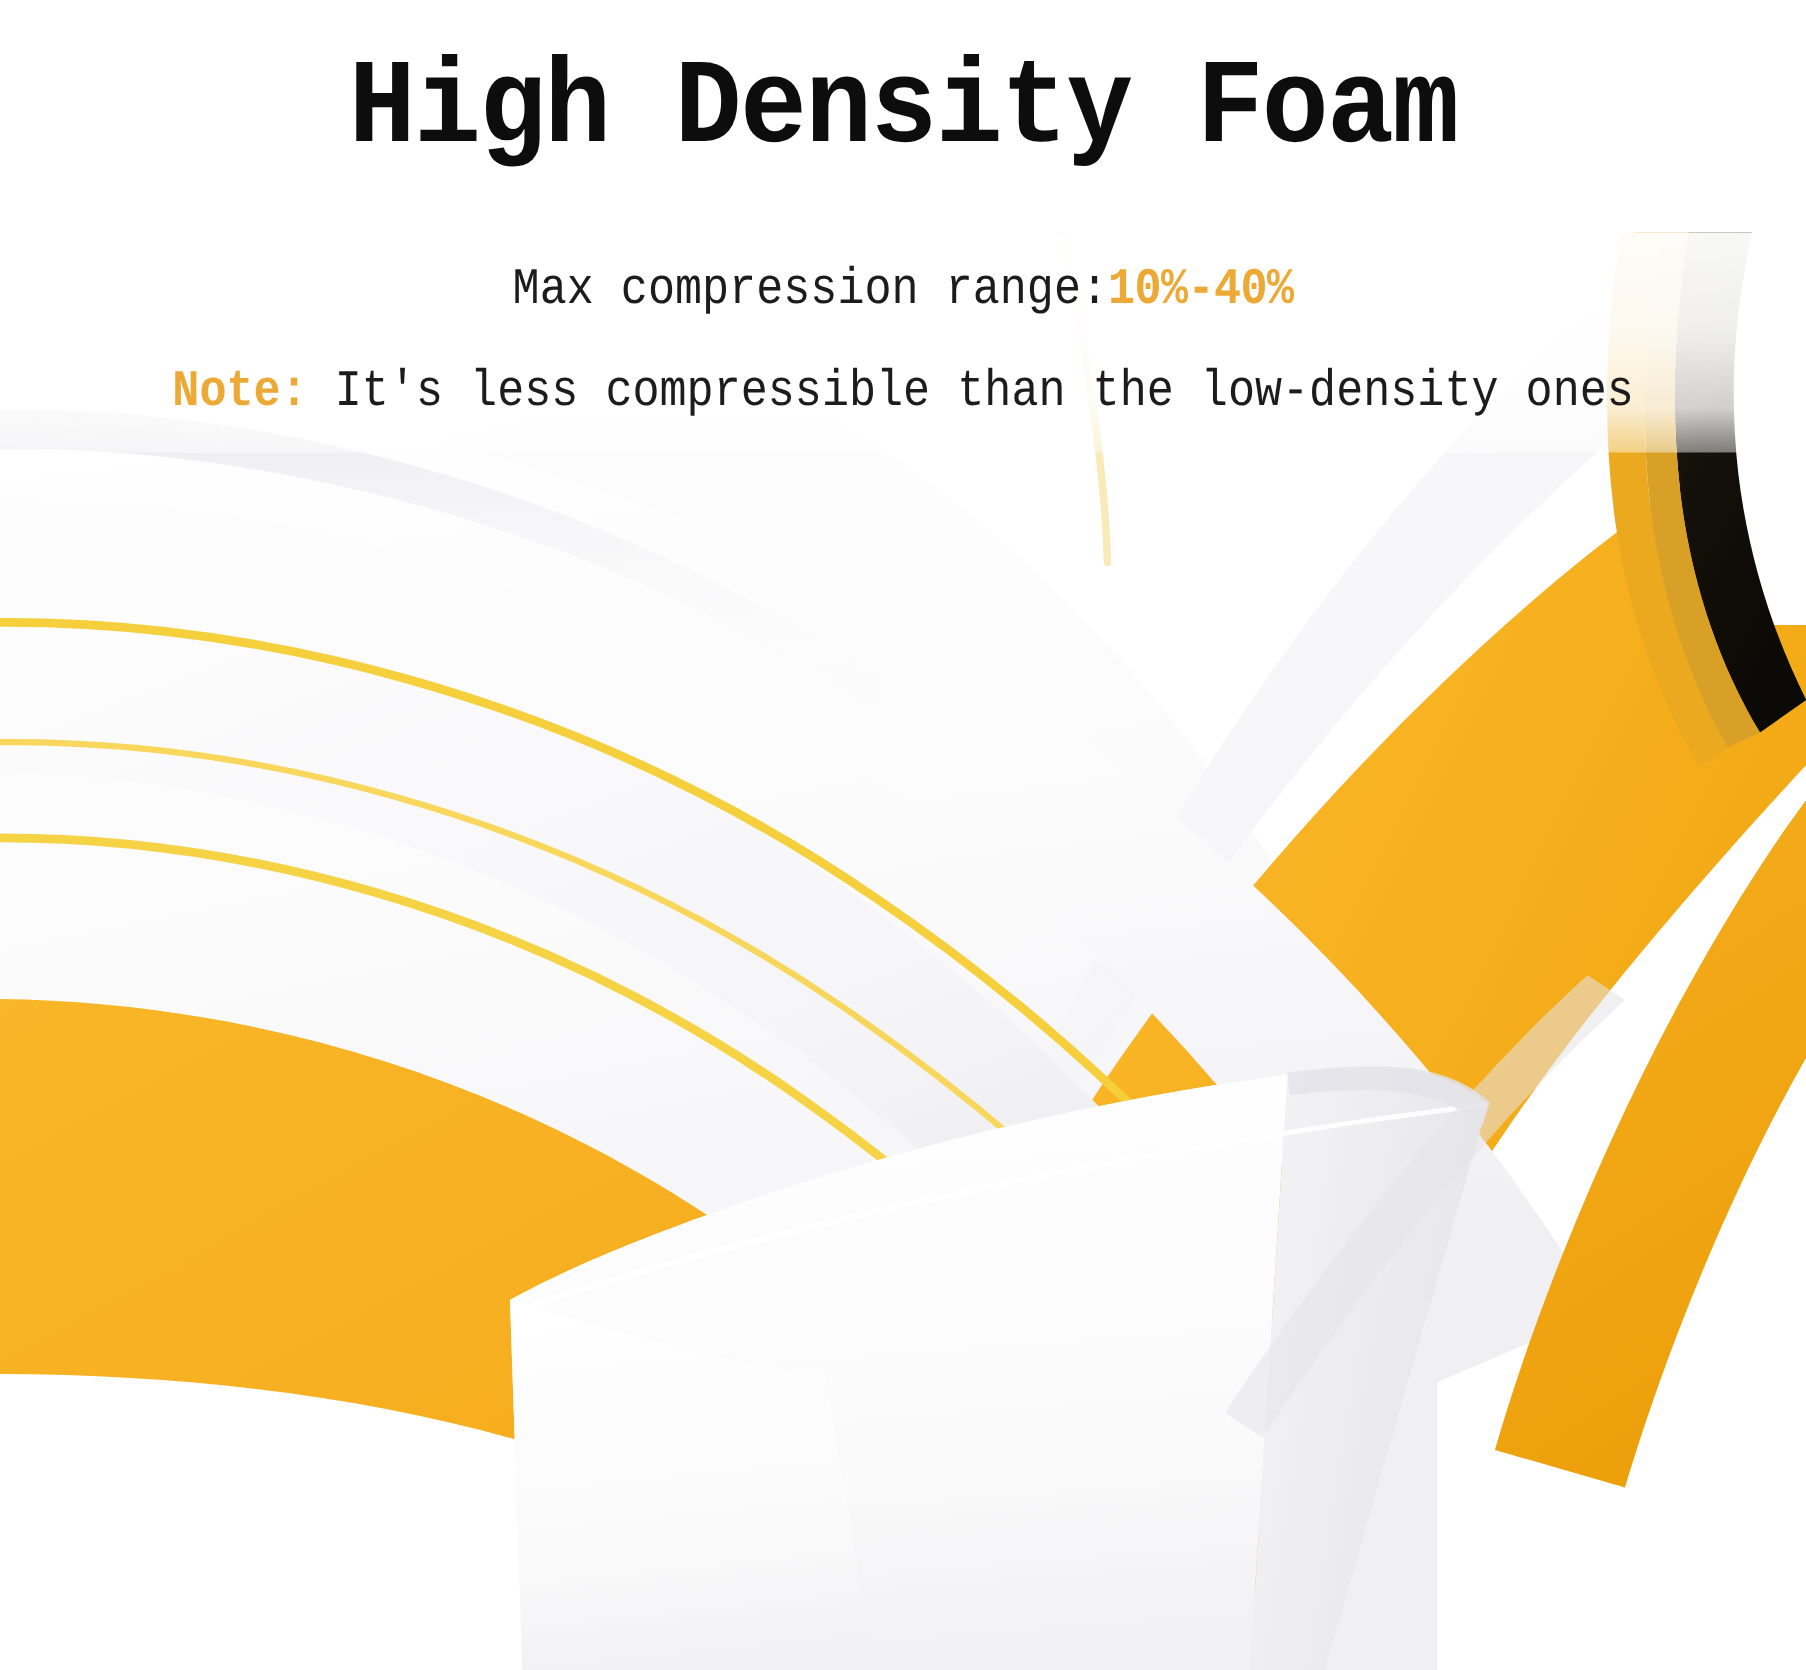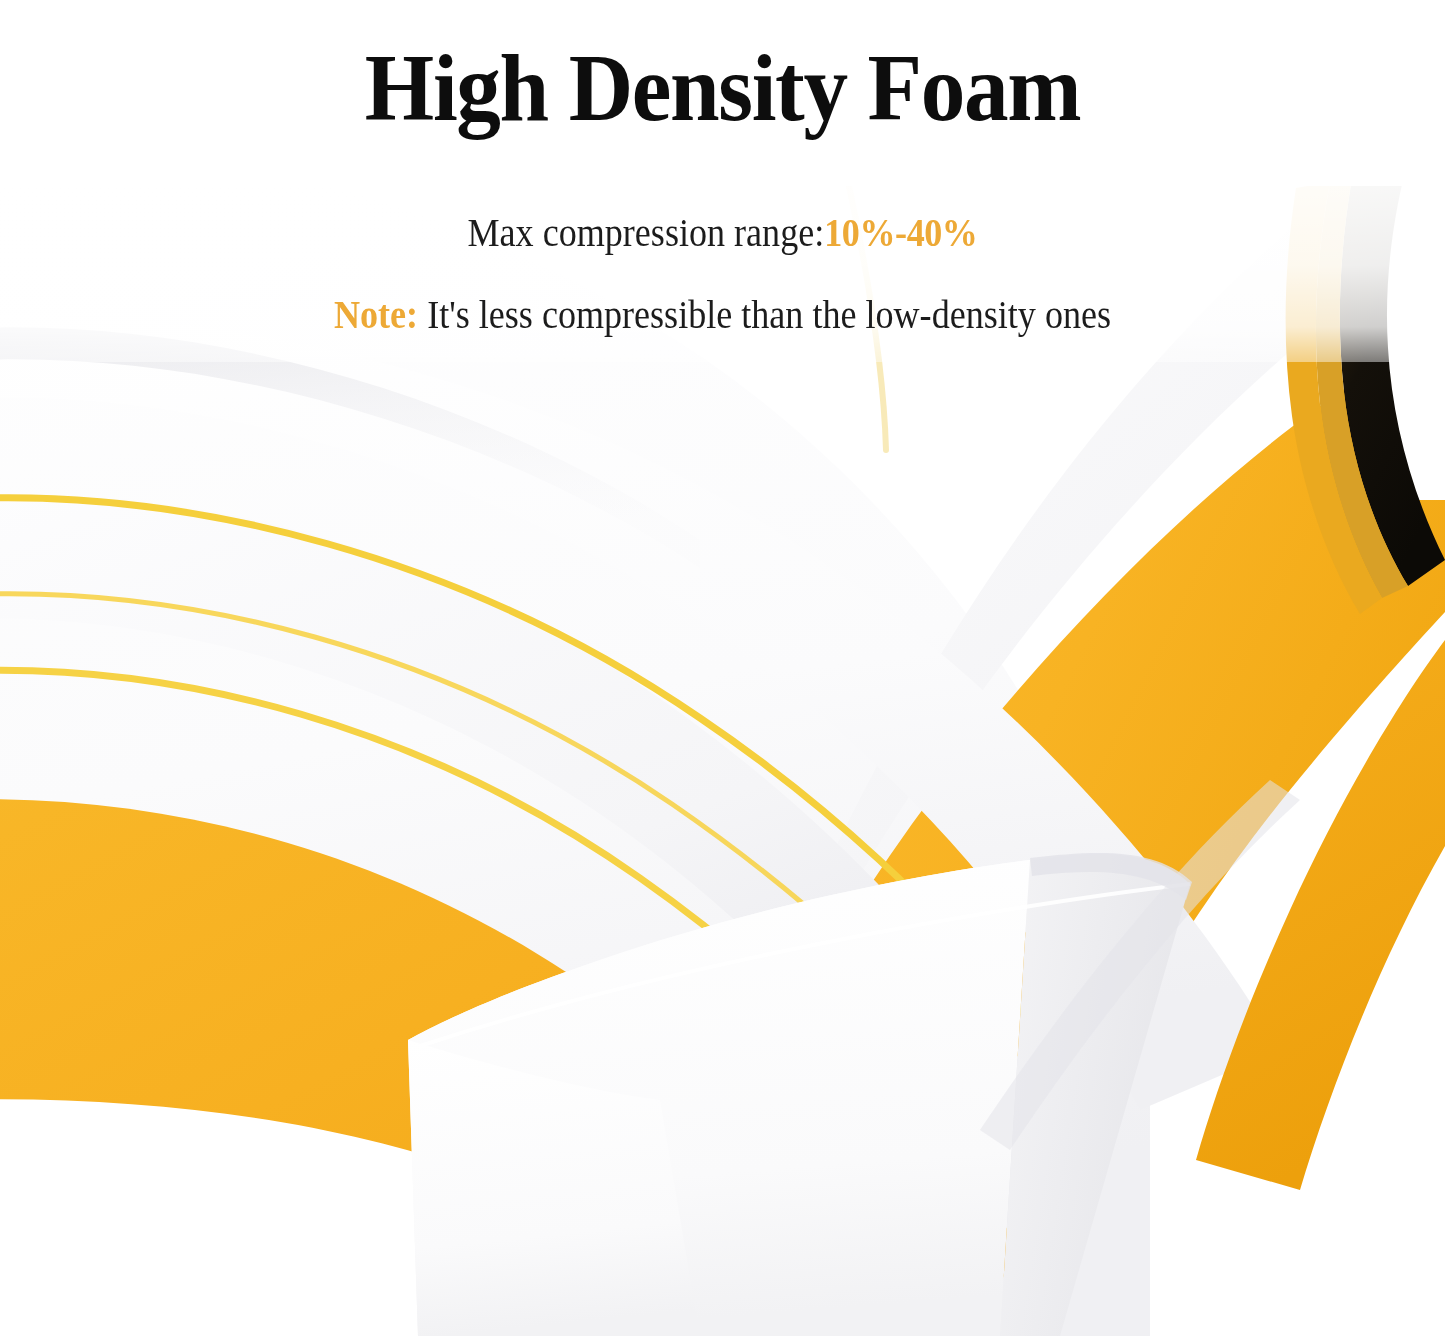--- a/index.html
+++ b/index.html
@@ -6,21 +6,21 @@
     margin: 0;
     padding: 0;
     background: #ffffff;
   }
   #stage {
     position: relative;
     width: 1445px;
     height: 1336px;
     overflow: hidden;
     background: #ffffff;
-    font-family: Liberation Serif, serif;
+    font-family: Liberation Mono, monospace;
   }
 
   
   #photo {
     position: absolute;
     inset: 0;
     width: 1445px;
     height: 1336px;
     display: block;
   }

